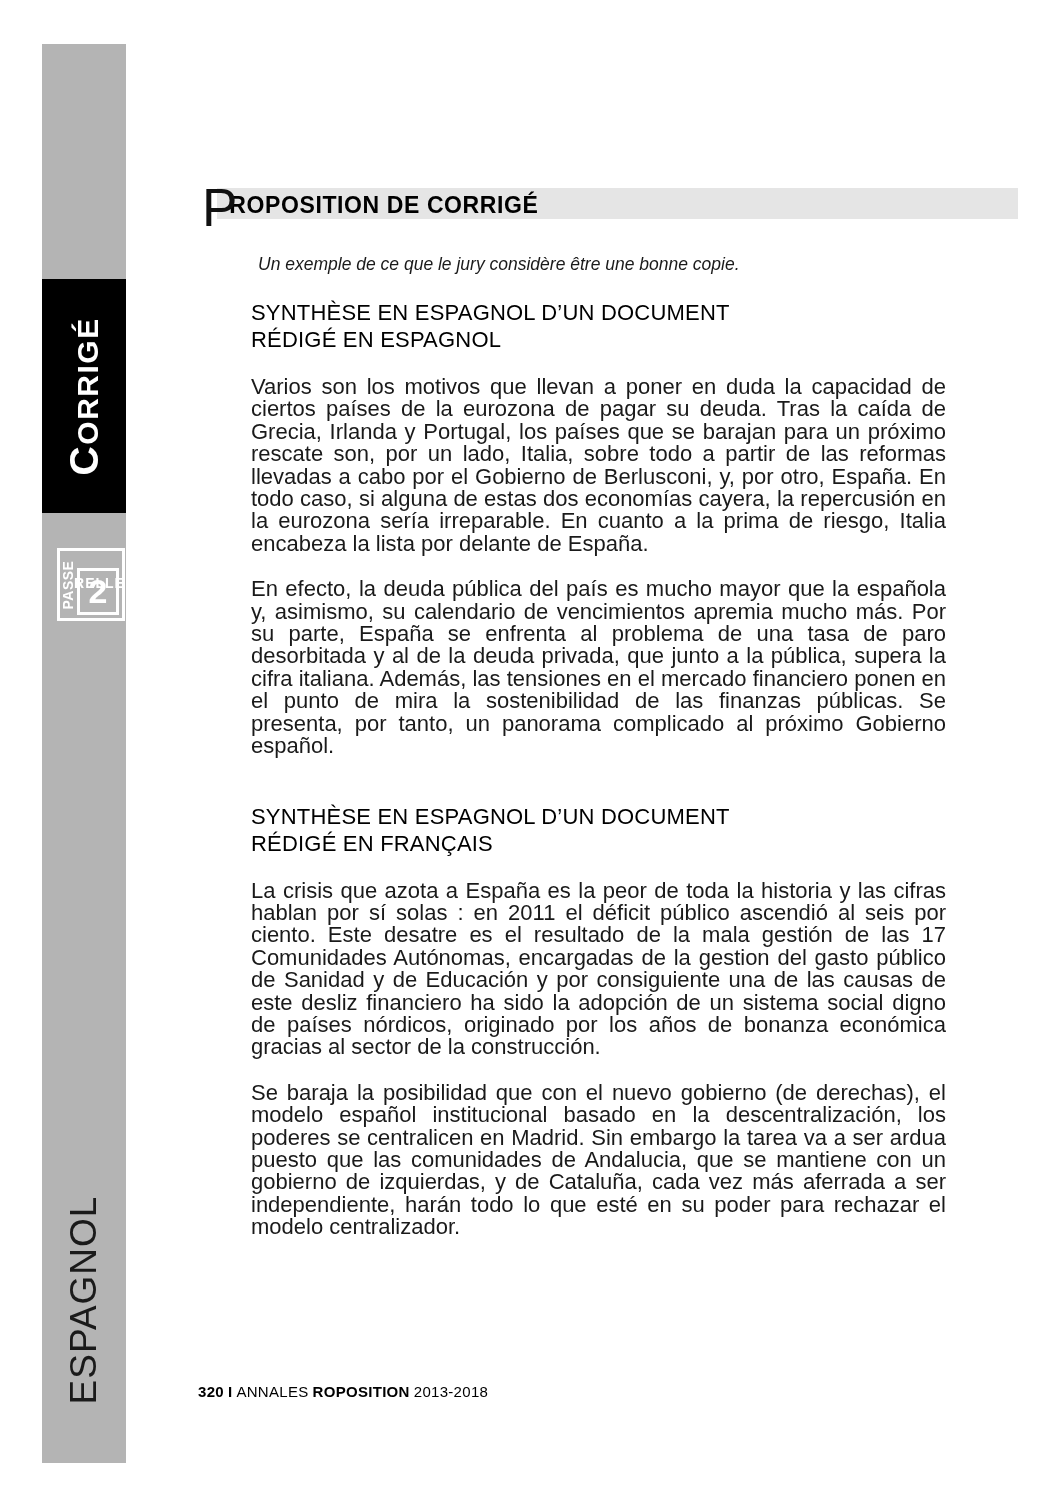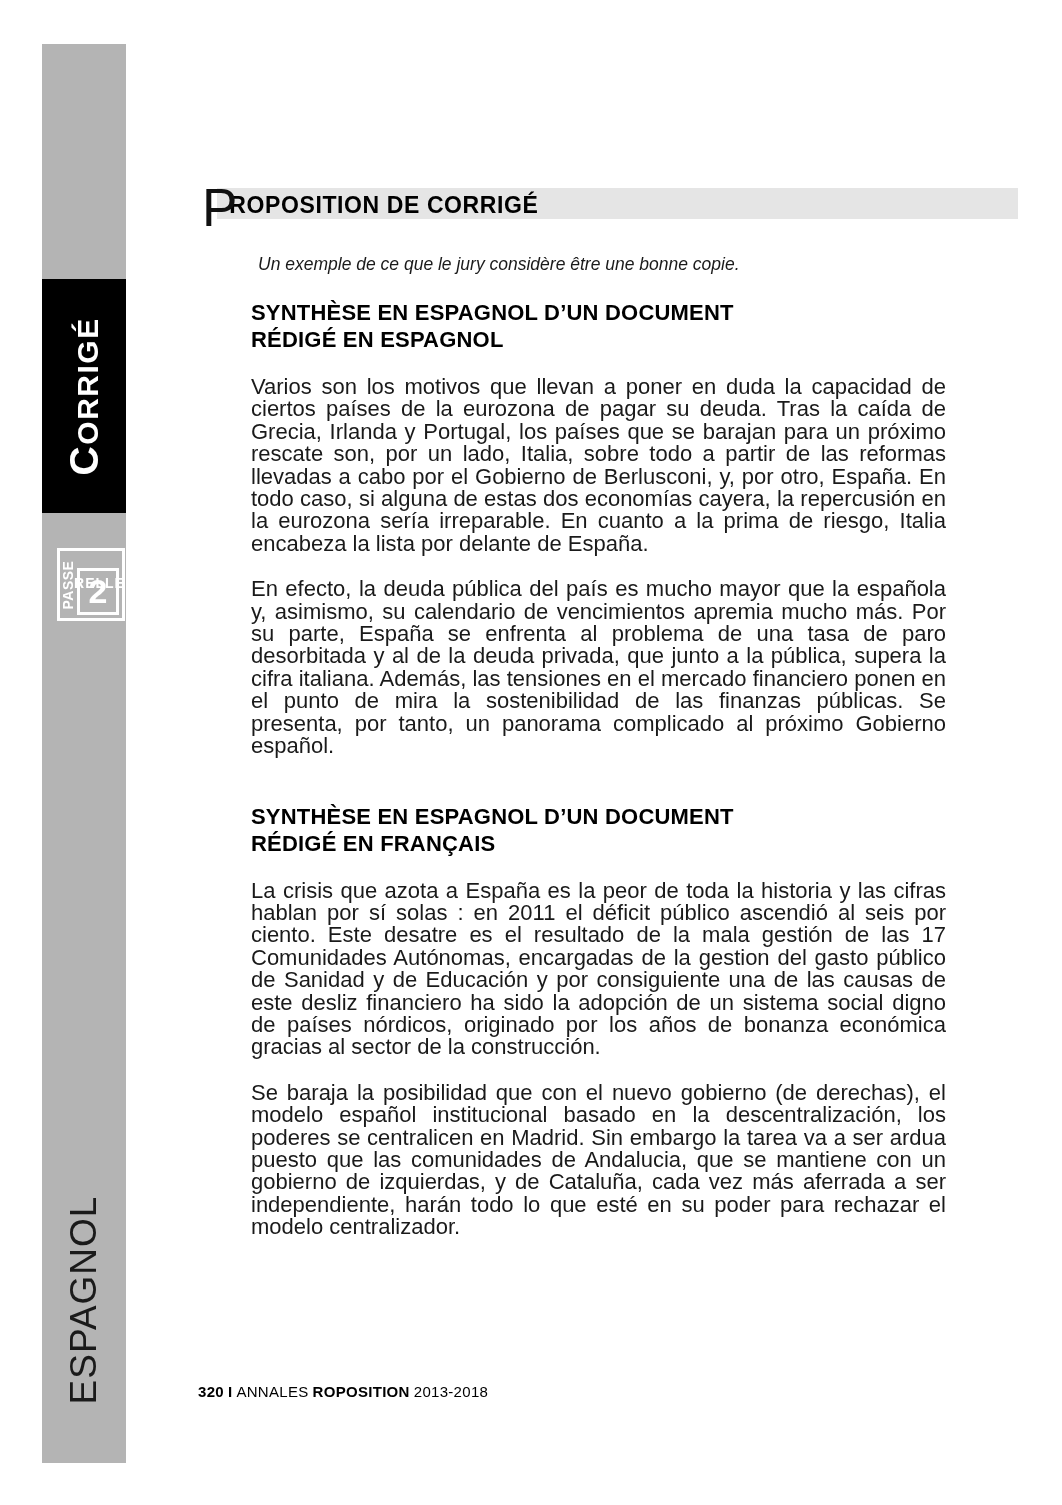--- a/index.html
+++ b/index.html
@@ -86,21 +86,21 @@
     line-height:1;padding:0 0 2px 12px;color:#000;
   }
 
   .subtitle{
     margin:26px 0 0 60px;
     font-style:italic;font-size:17.5px;line-height:20px;color:#1a1a1a;
   }
 
   .content{margin-left:53px;width:695px;}
   .section-heading{
-    margin:29px 0 0;font-size:22px;line-height:27px;font-weight:bold;
+    margin:29px 0 0;font-size:22px;line-height:27px;font-weight:normal;
     white-space:pre-line;letter-spacing:0.2px;color:#000;
   }
   .section-heading.first{margin-top:25px;}
   .body-para{
     margin:23px 0 0;font-size:22px;line-height:22.4px;
     text-align:justify;color:#1a1a1a;
   }
 
   
   .footer{

